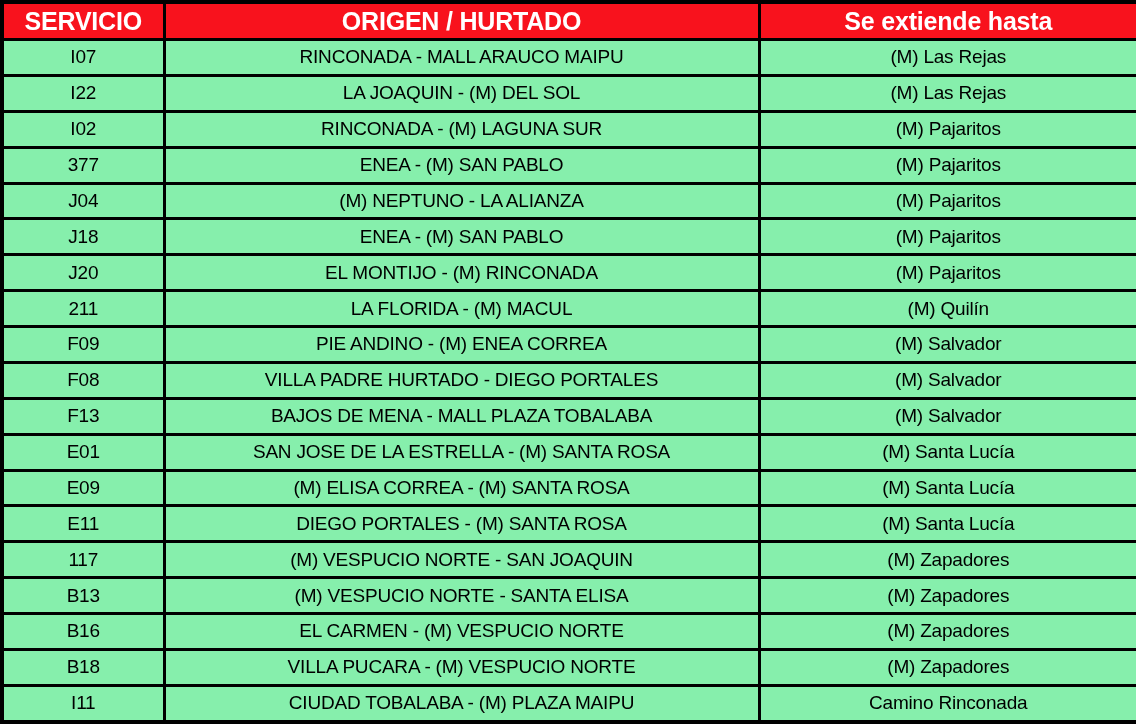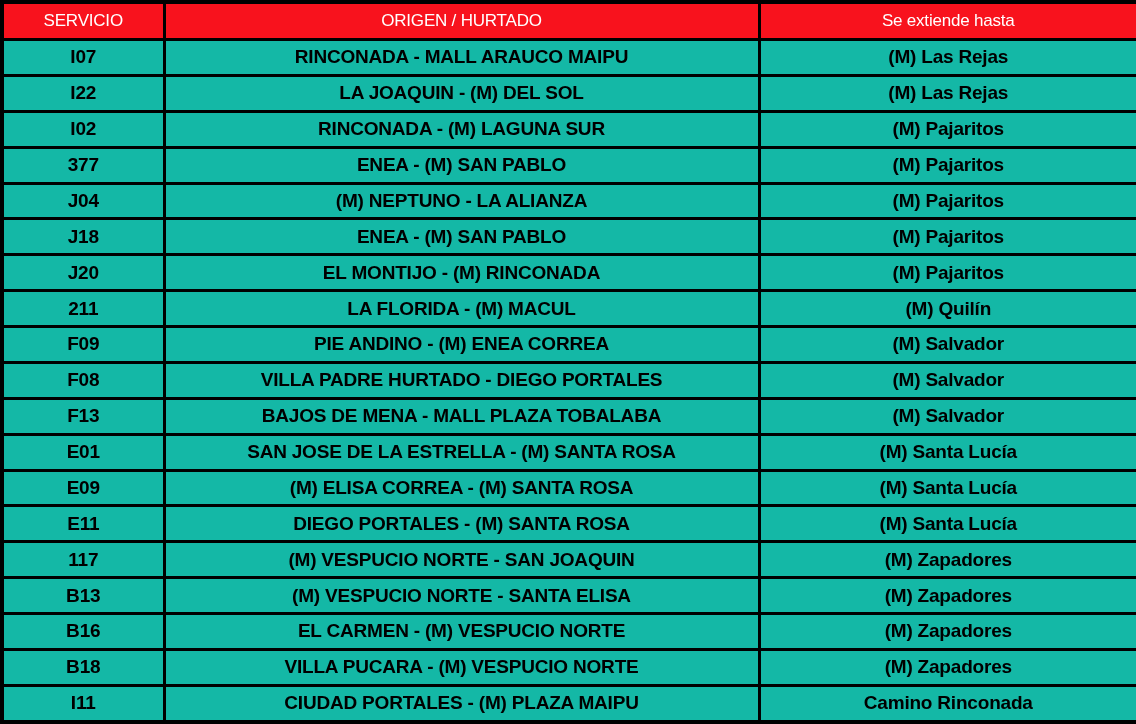--- a/index.html
+++ b/index.html
@@ -26,28 +26,28 @@
     text-align: center;
     vertical-align: middle;
     padding: 0 4px;
     overflow: hidden;
     white-space: nowrap;
     letter-spacing: -0.2px;
   }
   thead th {
     background: var(--header-bg, #f8121d);
     color: var(--header-text, #ffffff);
-    font-weight: normal;
-    font-size: 17px;
+    font-weight: bold;
+    font-size: 25px;
     height: 34px;
   }
   tbody td {
-    background: #14b8a6;
+    background: #86efac;
     color: var(--body-text, #000000);
-    font-weight: bold;
+    font-weight: normal;
     font-size: 19px;
   }
 </style>
 </head>
 <body>
 
 <table>
   <colgroup>
     <col class="c1">
     <col class="c2">
@@ -146,17 +146,17 @@
         <td>EL CARMEN - (M) VESPUCIO NORTE</td>
         <td>(M) Zapadores</td>
       </tr>
       <tr>
         <td>B18</td>
         <td>VILLA PUCARA - (M) VESPUCIO NORTE</td>
         <td>(M) Zapadores</td>
       </tr>
       <tr>
         <td>I11</td>
-        <td>CIUDAD PORTALES - (M) PLAZA MAIPU</td>
+        <td>CIUDAD TOBALABA - (M) PLAZA MAIPU</td>
         <td>Camino Rinconada</td>
       </tr>
     </tbody>
 </table>
 
 </body></html>

